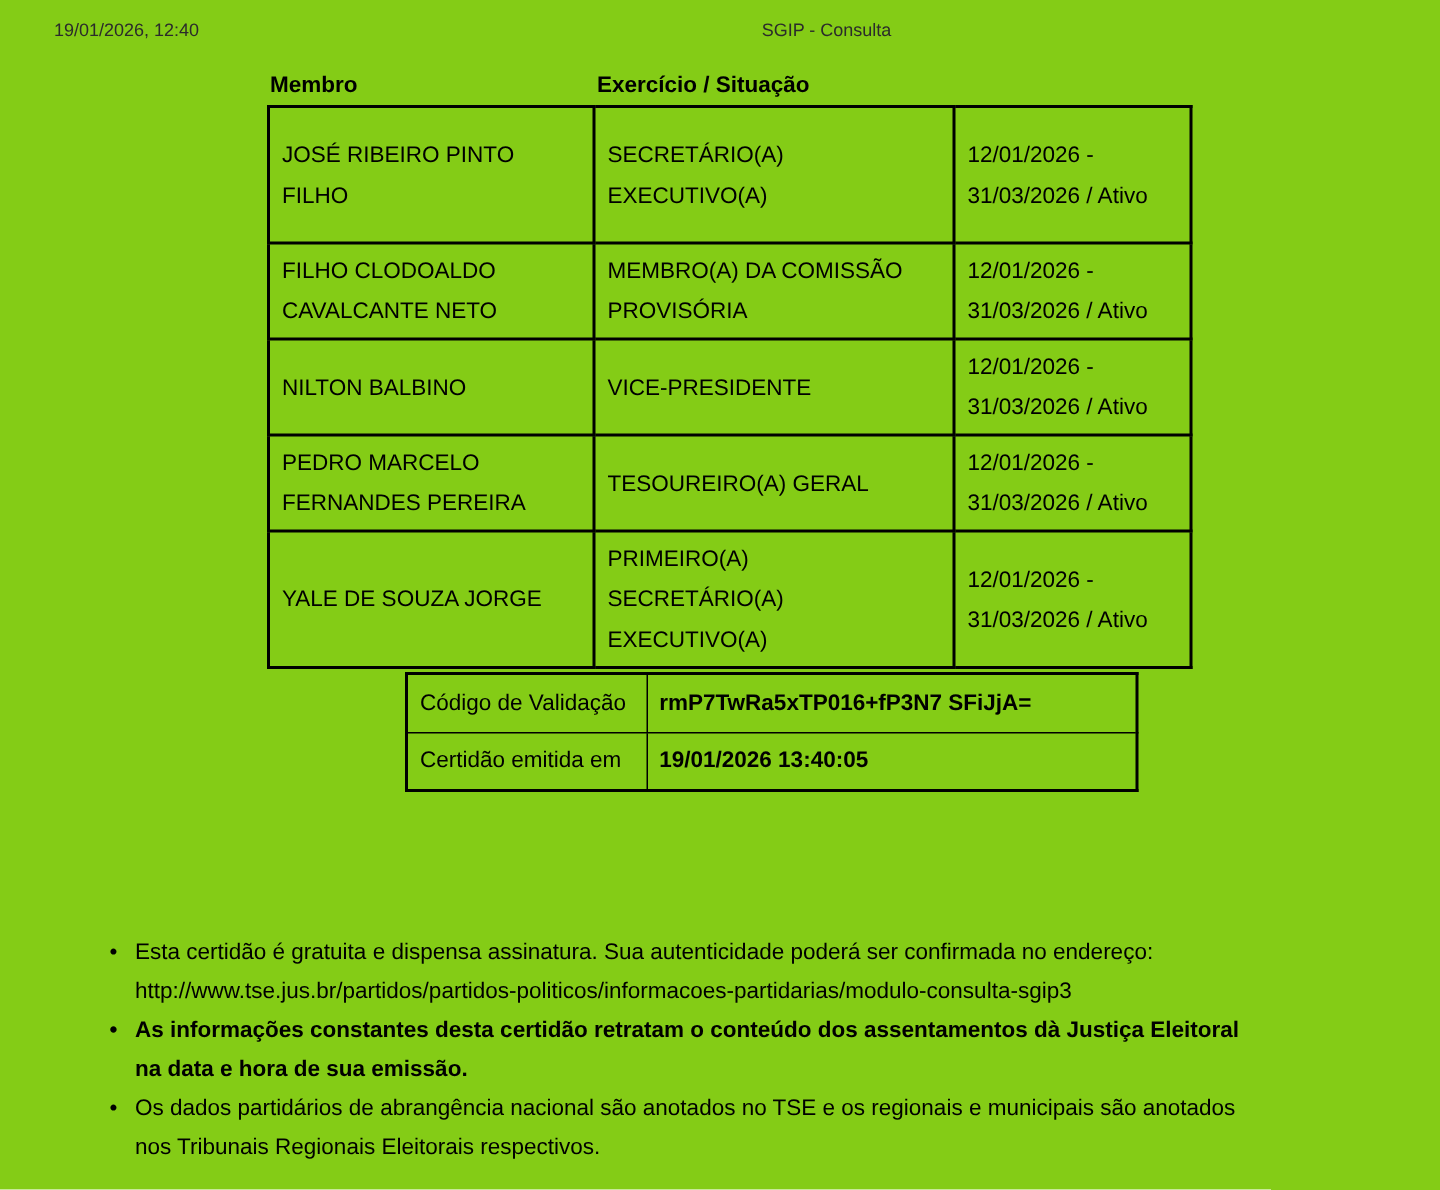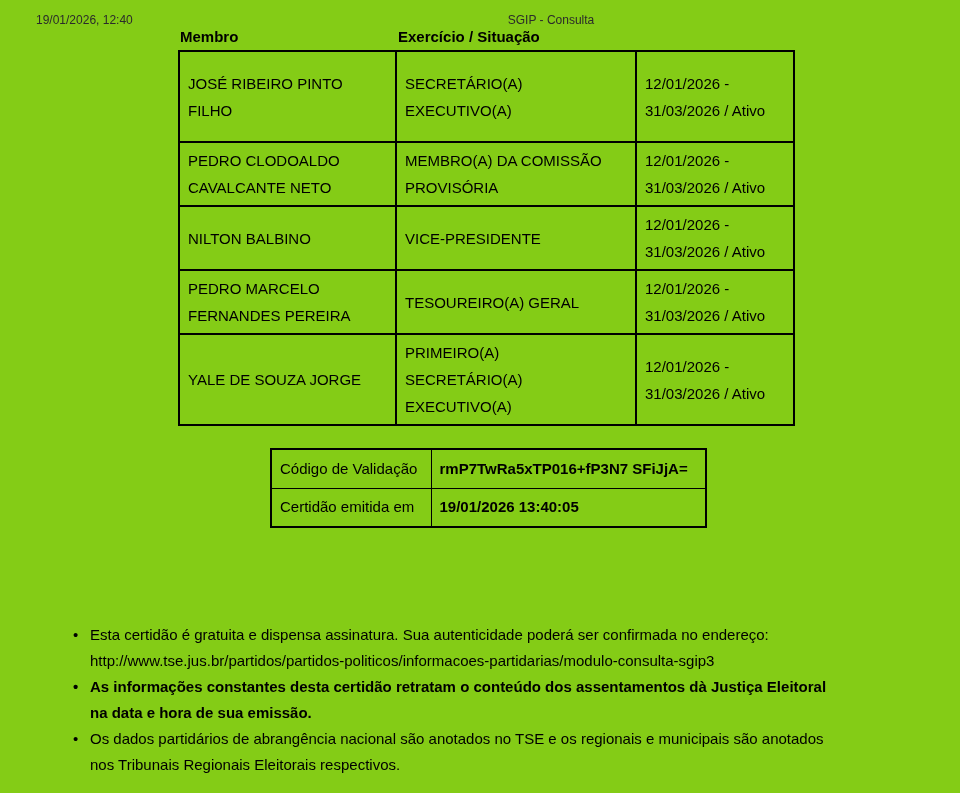--- a/index.html
+++ b/index.html
@@ -28,21 +28,21 @@
     position: absolute;
     left: 551px;
     top: 13px;
     transform: translateX(-50%);
     font-size: 12px;
     color: #2b2b2b;
     white-space: nowrap;
   }
 
   
-  .members { position: absolute; left: 178px; top: 28px; }
+  .members { position: absolute; left: 178px; top: 48px; }
   .members-head { display: flex; font-size: 15px; font-weight: bold; margin: 0 0 5px 0; }
   .members-head .h1 { width: 217px; padding-left: 2px; }
   .members-head .h2 { width: 240px; padding-left: 3px; }
   .members-head .h3 { width: 158px; padding-left: 3px; }
 
   table.members-body { border-collapse: collapse; table-layout: fixed; }
   table.members-body col.c1 { width: 217px; }
   table.members-body col.c2 { width: 240px; }
   table.members-body col.c3 { width: 158px; }
   table.members-body td {
@@ -66,21 +66,21 @@
   table.val td {
     border: 1px solid #000000;
     font-size: 15px;
     line-height: 18px;
     height: 39px;
     padding: 0 8px;
     vertical-align: middle;
     white-space: nowrap;
   }
   table.val td.label { width: 160px; }
-  table.val td.value { width: 275px; font-weight: bold; }
+  table.val td.value { width: 327px; font-weight: bold; }
 
   
   ul.notes {
     position: absolute;
     left: 90px;
     top: 622px;
     width: 830px;
     margin: 0;
     padding: 0;
     list-style: none;
@@ -121,21 +121,21 @@
       <tbody>
         <tr class="r1">
           <td>JOSÉ RIBEIRO PINTO
 FILHO</td>
           <td>SECRETÁRIO(A)
 EXECUTIVO(A)</td>
           <td>12/01/2026 -
 31/03/2026 / Ativo</td>
         </tr>
         <tr class="r2">
-          <td>PEDRO CLODOALDO
+          <td>FILHO CLODOALDO
 CAVALCANTE NETO</td>
           <td>MEMBRO(A) DA COMISSÃO
 PROVISÓRIA</td>
           <td>12/01/2026 -
 31/03/2026 / Ativo</td>
         </tr>
         <tr class="r3">
           <td>NILTON BALBINO</td>
           <td>VICE-PRESIDENTE</td>
           <td>12/01/2026 -

